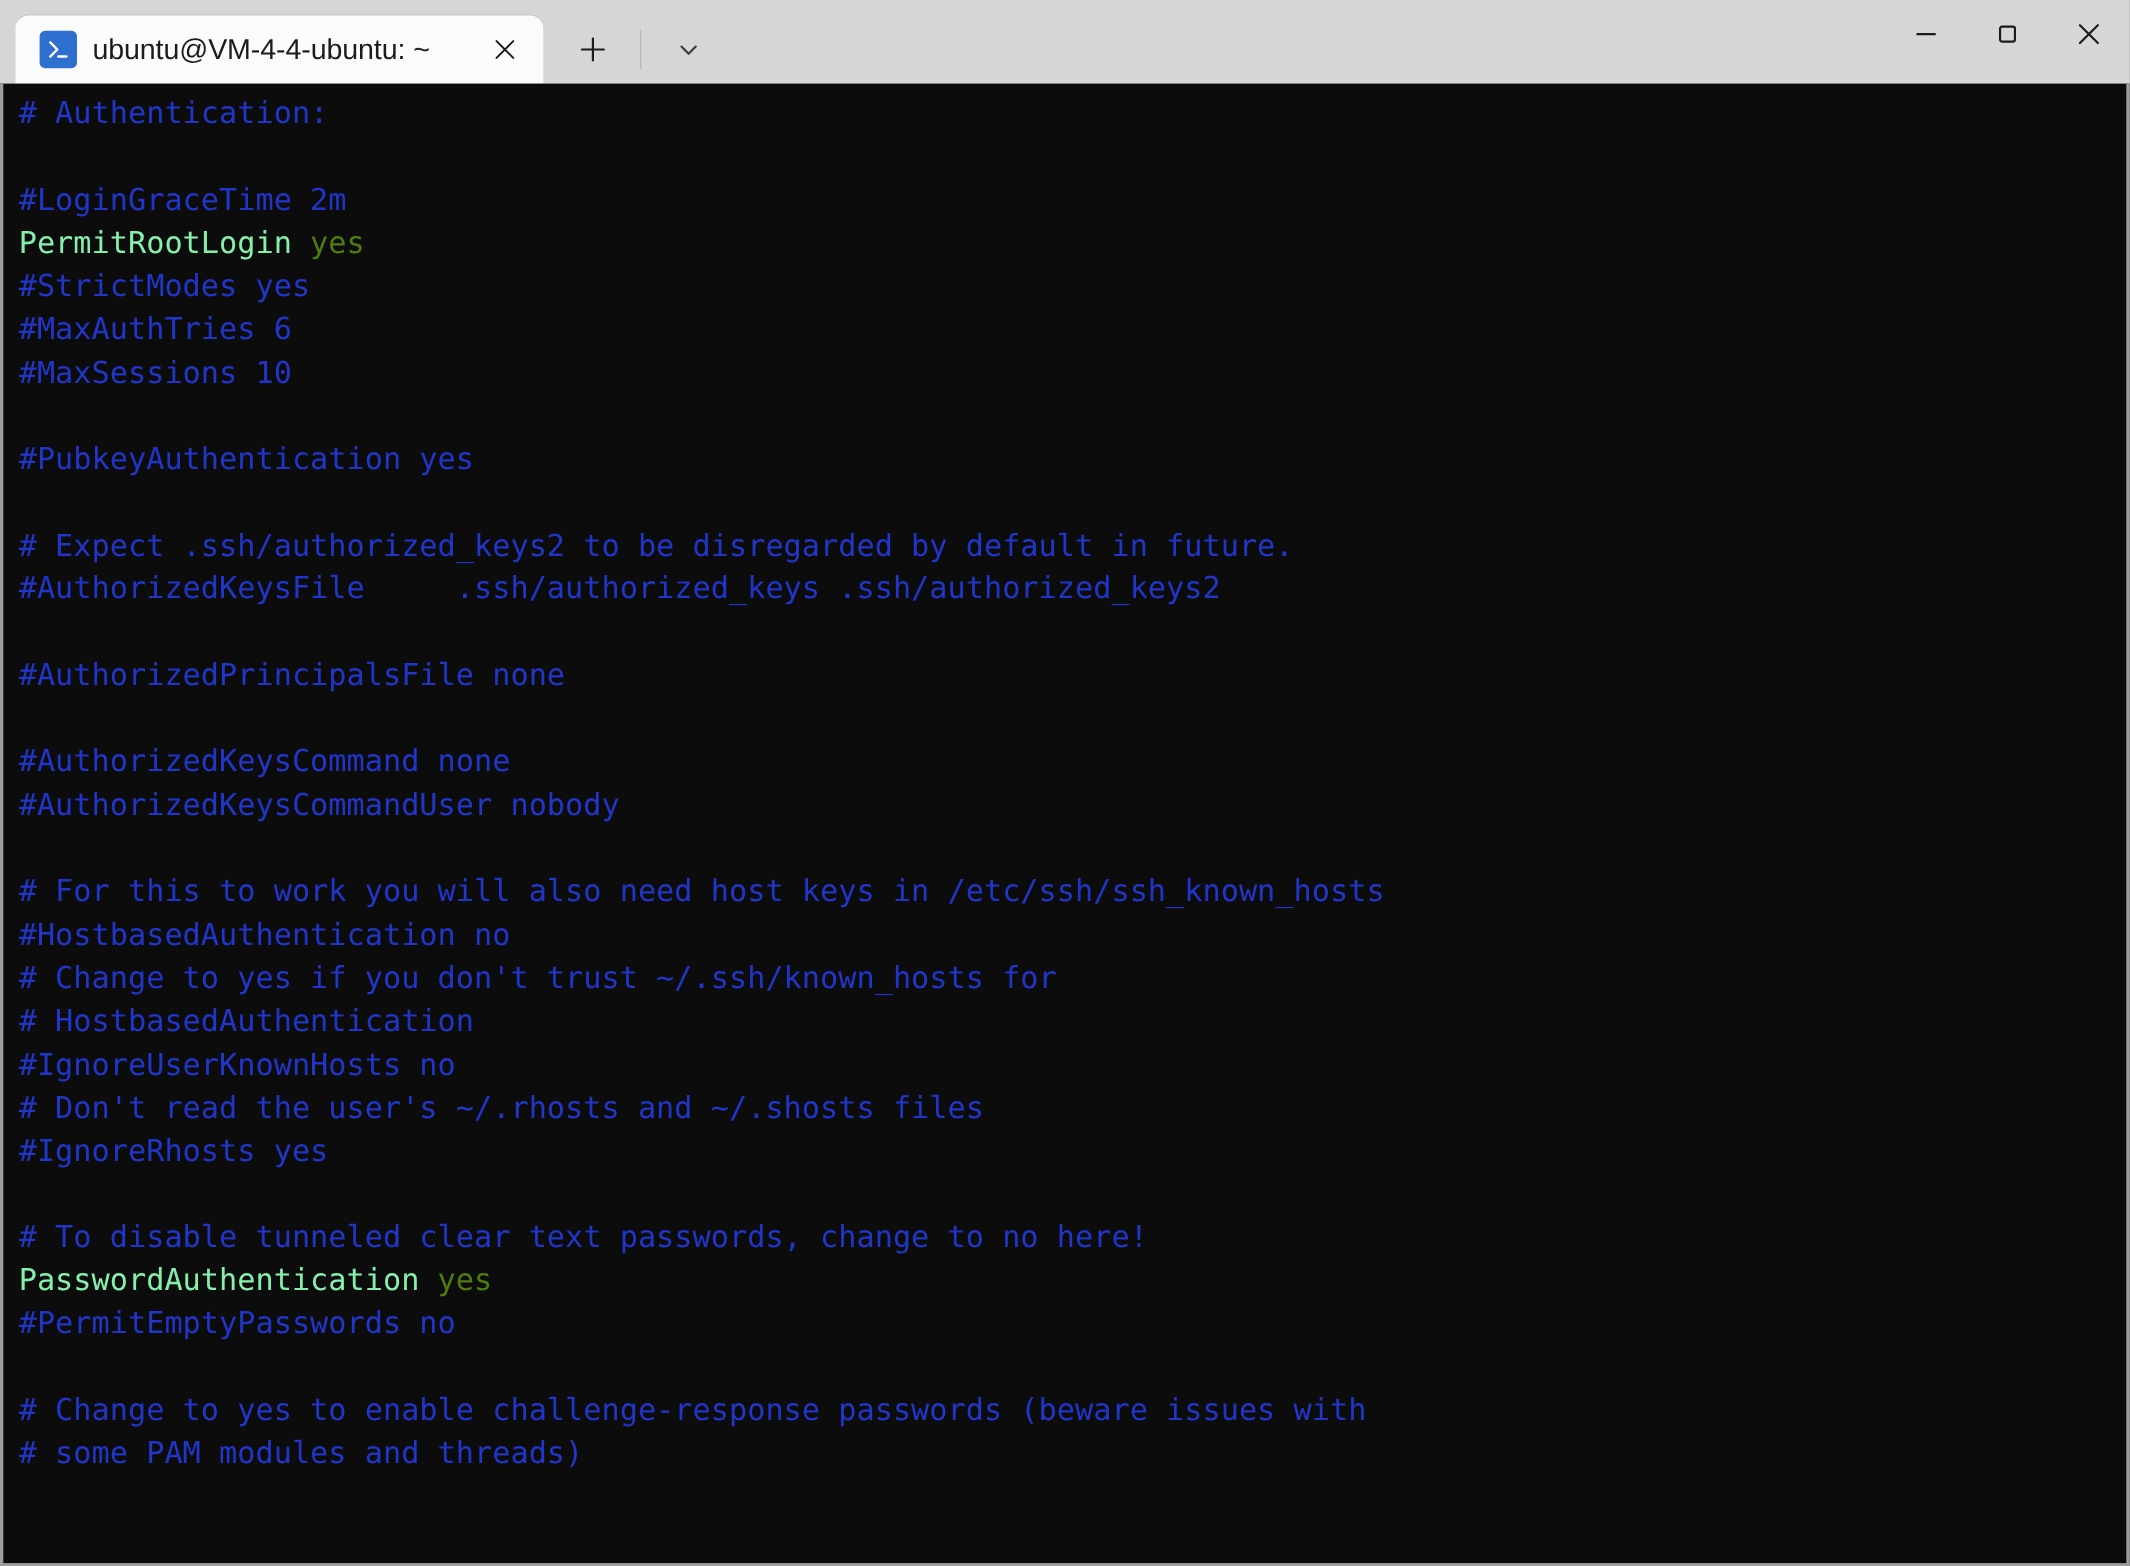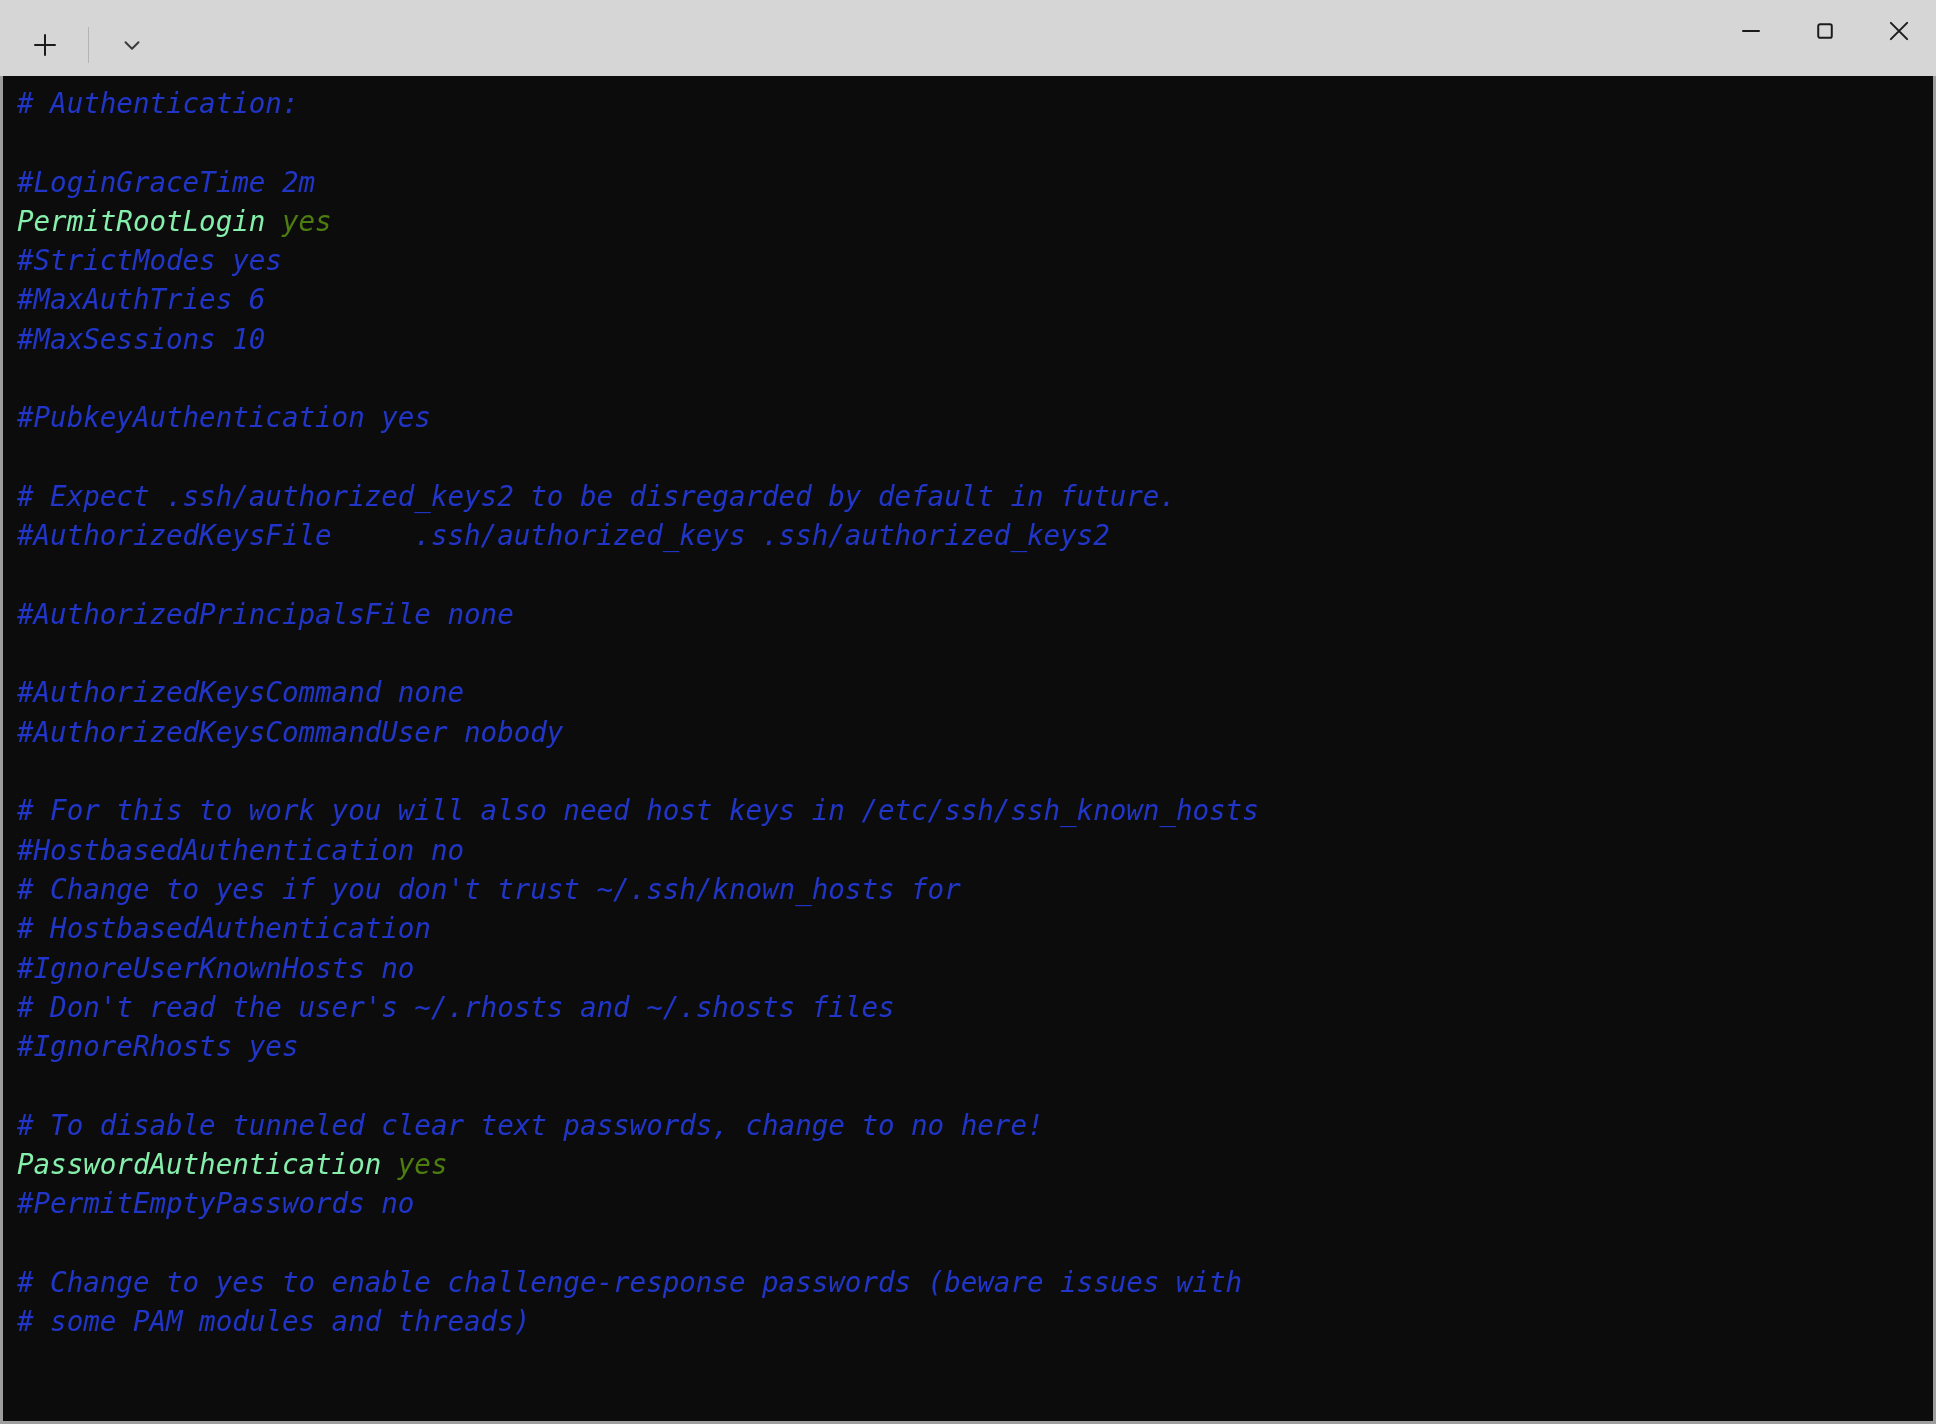--- a/index.html
+++ b/index.html
@@ -134,21 +134,21 @@
     left: 0; top: 0; right: 0; bottom: 0;
     padding: 8px 0 0 14px;
     font-family: "DejaVu Sans Mono", "Liberation Mono", monospace;
     font-size: 27.5px;
     line-height: 39.3px;
     white-space: pre;
     color: #cccccc;
     letter-spacing: 0px;
   }
 
-  .line { height: 39.3px; white-space: pre; font-style: italic; }
+  .line { height: 39.3px; white-space: pre; }
 
   .cmt  { color: #2136c9; }
   .key  { color: #86efac; }
   .val  { color: #4d7c0f; }
 
   
   #statusline {
     position: absolute;
     left: 0; right: 0;
     bottom: 0;
@@ -169,20 +169,36 @@
   #status-ruler { position: absolute; left: 1540px; top: 0; }
   #status-pct  { position: absolute; left: 1800px; top: 0; }
 </style>
 </head>
 <body>
 
 <div id="window">
 
   <div id="titlebar">
 
+    <div id="tabstrip">
+      <div class="tab">
+        <span class="tab-icon">
+          <svg width="22" height="22" viewBox="0 0 24 24" fill="none">
+            <path d="M4 5 L11 12 L4 19" stroke="#ffffff" stroke-width="2.4" stroke-linecap="round" stroke-linejoin="round"></path>
+            <path d="M12 19 H20" stroke="#ffffff" stroke-width="2.4" stroke-linecap="round"></path>
+          </svg>
+        </span>
+        <span class="tab-title">ubuntu@VM-4-4-ubuntu: ~</span>
+        <span class="tab-close">
+          <svg width="26" height="26" viewBox="0 0 24 24">
+            <path d="M5 5 L19 19 M19 5 L5 19" stroke="#1b1b1b" stroke-width="1.7" stroke-linecap="round"></path>
+          </svg>
+        </span>
+      </div>
+    </div>
 
     <div id="tabactions">
       <span class="tb-btn">
         <svg width="30" height="30" viewBox="0 0 24 24">
           <path d="M12 4 V20 M4 12 H20" stroke="#1b1b1b" stroke-width="1.6" stroke-linecap="round"></path>
         </svg>
       </span>
       <span class="tb-sep"></span>
       <span class="tb-btn">
         <svg width="26" height="26" viewBox="0 0 24 24">

